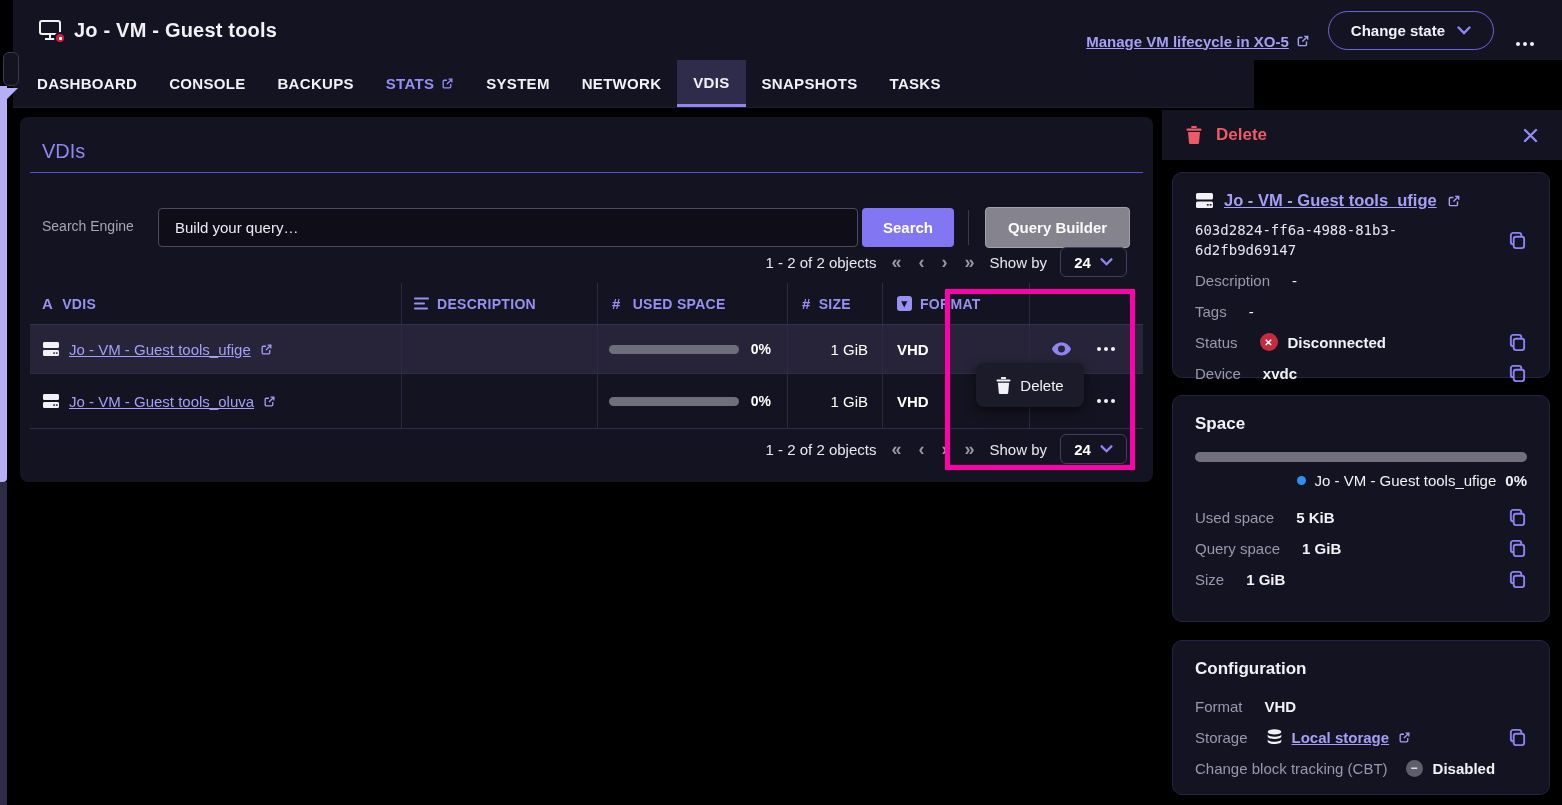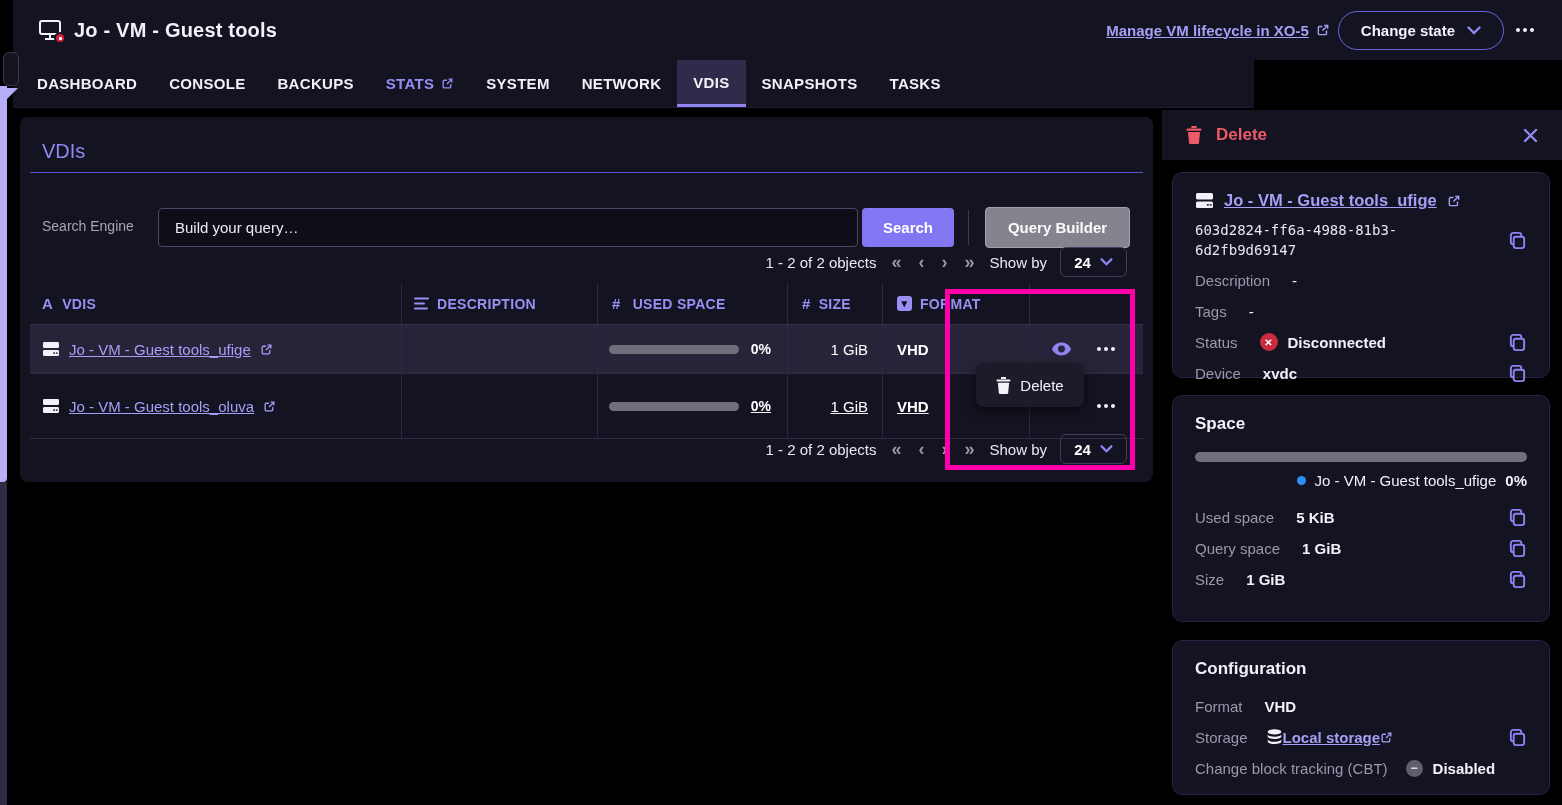--- a/index.html
+++ b/index.html
@@ -8,21 +8,21 @@
   .screen { position:relative; width:1562px; height:805px; background:#000; overflow:hidden; }
 
   
   .topbar { position:absolute; left:0; top:0; width:1562px; height:60px; background:#141321;
             display:flex; align-items:center; padding:0 24px 0 38px; }
   .vm-icon-wrap { position:relative; width:24px; height:22px; margin-right:12px; flex:none; }
   .vm-badge { position:absolute; right:-4px; bottom:-3px; width:12px; height:12px; border-radius:50%;
               background:#D3213C; border:2px solid #141321; }
   .vm-badge::after { content:""; position:absolute; left:3px; top:3px; width:3px; height:3px; background:#fff; border-radius:1px; }
   .topbar-title { font-size:20px; font-weight:600; letter-spacing:.2px; }
-  .topbar-right { margin-left:auto; display:flex; align-items:center; gap:8px; }
+  .topbar-right { margin-left:auto; display:flex; align-items:flex-end; gap:18px; }
   .manage-link { color:#A79EF6; font-size:15px; font-weight:600; text-decoration:underline;
                  display:flex; align-items:center; gap:7px; cursor:pointer; }
   .pill-btn { display:flex; align-items:center; gap:12px; border:1.5px solid #6F63DC; border-radius:22px;
               padding:10px 22px; font-size:15px; font-weight:600; color:#F2F1F8; background:transparent; cursor:pointer; }
   .dots-btn { display:flex; gap:3px; cursor:pointer; padding:4px; }
   .dots-btn i { width:4px; height:4px; border-radius:50%; background:#F2F1F8; display:block; }
 
   
   .tabbar { position:absolute; left:0; top:60px; width:1242px; height:48px; background:#141321;
             display:flex; align-items:stretch; padding-left:9px; border-bottom:1px solid #1E1C31;margin-left:12px; }
@@ -57,21 +57,21 @@
   .pg-nav { font-size:18px; font-weight:700; color:#9A97A9; cursor:pointer; line-height:1; padding:0 2px; }
   .pg-select { display:flex; align-items:center; justify-content:center; gap:9px; width:67px; height:30px;
                border:1px solid #413E5E; border-radius:6px; cursor:pointer; }
   .pg-select span { font-size:15px; font-weight:600; color:#fff; }
 
   
   .vdi-table { position:absolute; left:10px; top:166px; width:1113px; }
   .t-row { display:flex; width:100%; }
   .t-row.header { height:42px; border-bottom:1px solid #353250; }
   .t-row.r1 { height:48px; background:#272439; }
-  .t-row.r2 { height:66px; border-top:1px solid #2F2C47; border-bottom:1px solid #2F2C47;text-decoration:underline; }
+  .t-row.r2 { height:56px; border-top:1px solid #2F2C47; border-bottom:1px solid #2F2C47; }
   .t-cell { display:flex; align-items:center; border-right:1px solid #2A2842; overflow:hidden; }
   .t-cell:last-child { border-right:none; }
   .c-name { width:372px; padding-left:12px; gap:9px; }
   .c-desc { width:196px; padding-left:12px; gap:8px; }
   .c-used { width:190px; justify-content:flex-end; padding-right:16px; gap:12px; }
   .c-size { width:95px;  justify-content:flex-end; padding-right:14px; gap:8px; }
   .c-fmt  { width:147px; padding-left:14px; gap:8px; }
   .c-act  { width:113px; padding-left:22px; gap:22px; }
   .header .t-cell { font-size:14px; font-weight:700; letter-spacing:.3px; color:#9A90F4; }
   .header .c-used, .header .c-size { justify-content:flex-start; padding-left:14px; }
@@ -116,21 +116,21 @@
   .badge-minus { width:17px; height:17px; border-radius:50%; background:#5F5E6B; color:#E8E7F0; font-size:12px;
              font-weight:700; display:flex; align-items:center; justify-content:center; margin-left:18px; flex:none; }
   .badge-x + .v, .badge-minus + .v { margin-left:10px; }
   .card-h { font-size:17px; font-weight:600; color:#F2F1F8; }
   .space-bar { margin-top:18px; height:10px; background:#716F7E; border-radius:5px; }
   .legend { margin-top:10px; display:flex; align-items:center; justify-content:flex-end; gap:9px; }
   .legend .dot { width:9px; height:9px; border-radius:50%; background:#2E8FF2; }
   .legend .lname { font-size:15px; color:#F2F1F8; }
   .legend .lval { font-size:15px; font-weight:700; color:#F2F1F8; }
   .card2 .kv.first { margin-top:17px; }
-  .storage-link { display:flex; align-items:center; gap:0; margin-left:18px; }
+  .storage-link { display:flex; align-items:center; gap:9px; margin-left:18px; }
   .storage-link .row-link { font-weight:600; }
 
   
   .left-strip { position:absolute; left:0; top:0; width:13px; height:805px; background:#000; z-index:60; }
   .ls-box { position:absolute; left:3px; top:52px; width:16px; height:34px; border:1px solid #3A384F;
             border-radius:6px; background:#141320; }
   .ls-thumb { position:absolute; left:0; top:86px; width:7px; height:396px; background:#B7AEF8; border-radius:0 0 4px 0; }
   .ls-point { position:absolute; left:7px; top:88px; width:0; height:0;
               border-left:11px solid #B7AEF8; border-bottom:11px solid transparent; }
   .ls-track { position:absolute; left:0; top:482px; width:7px; height:323px; background:#2E2B47; }

